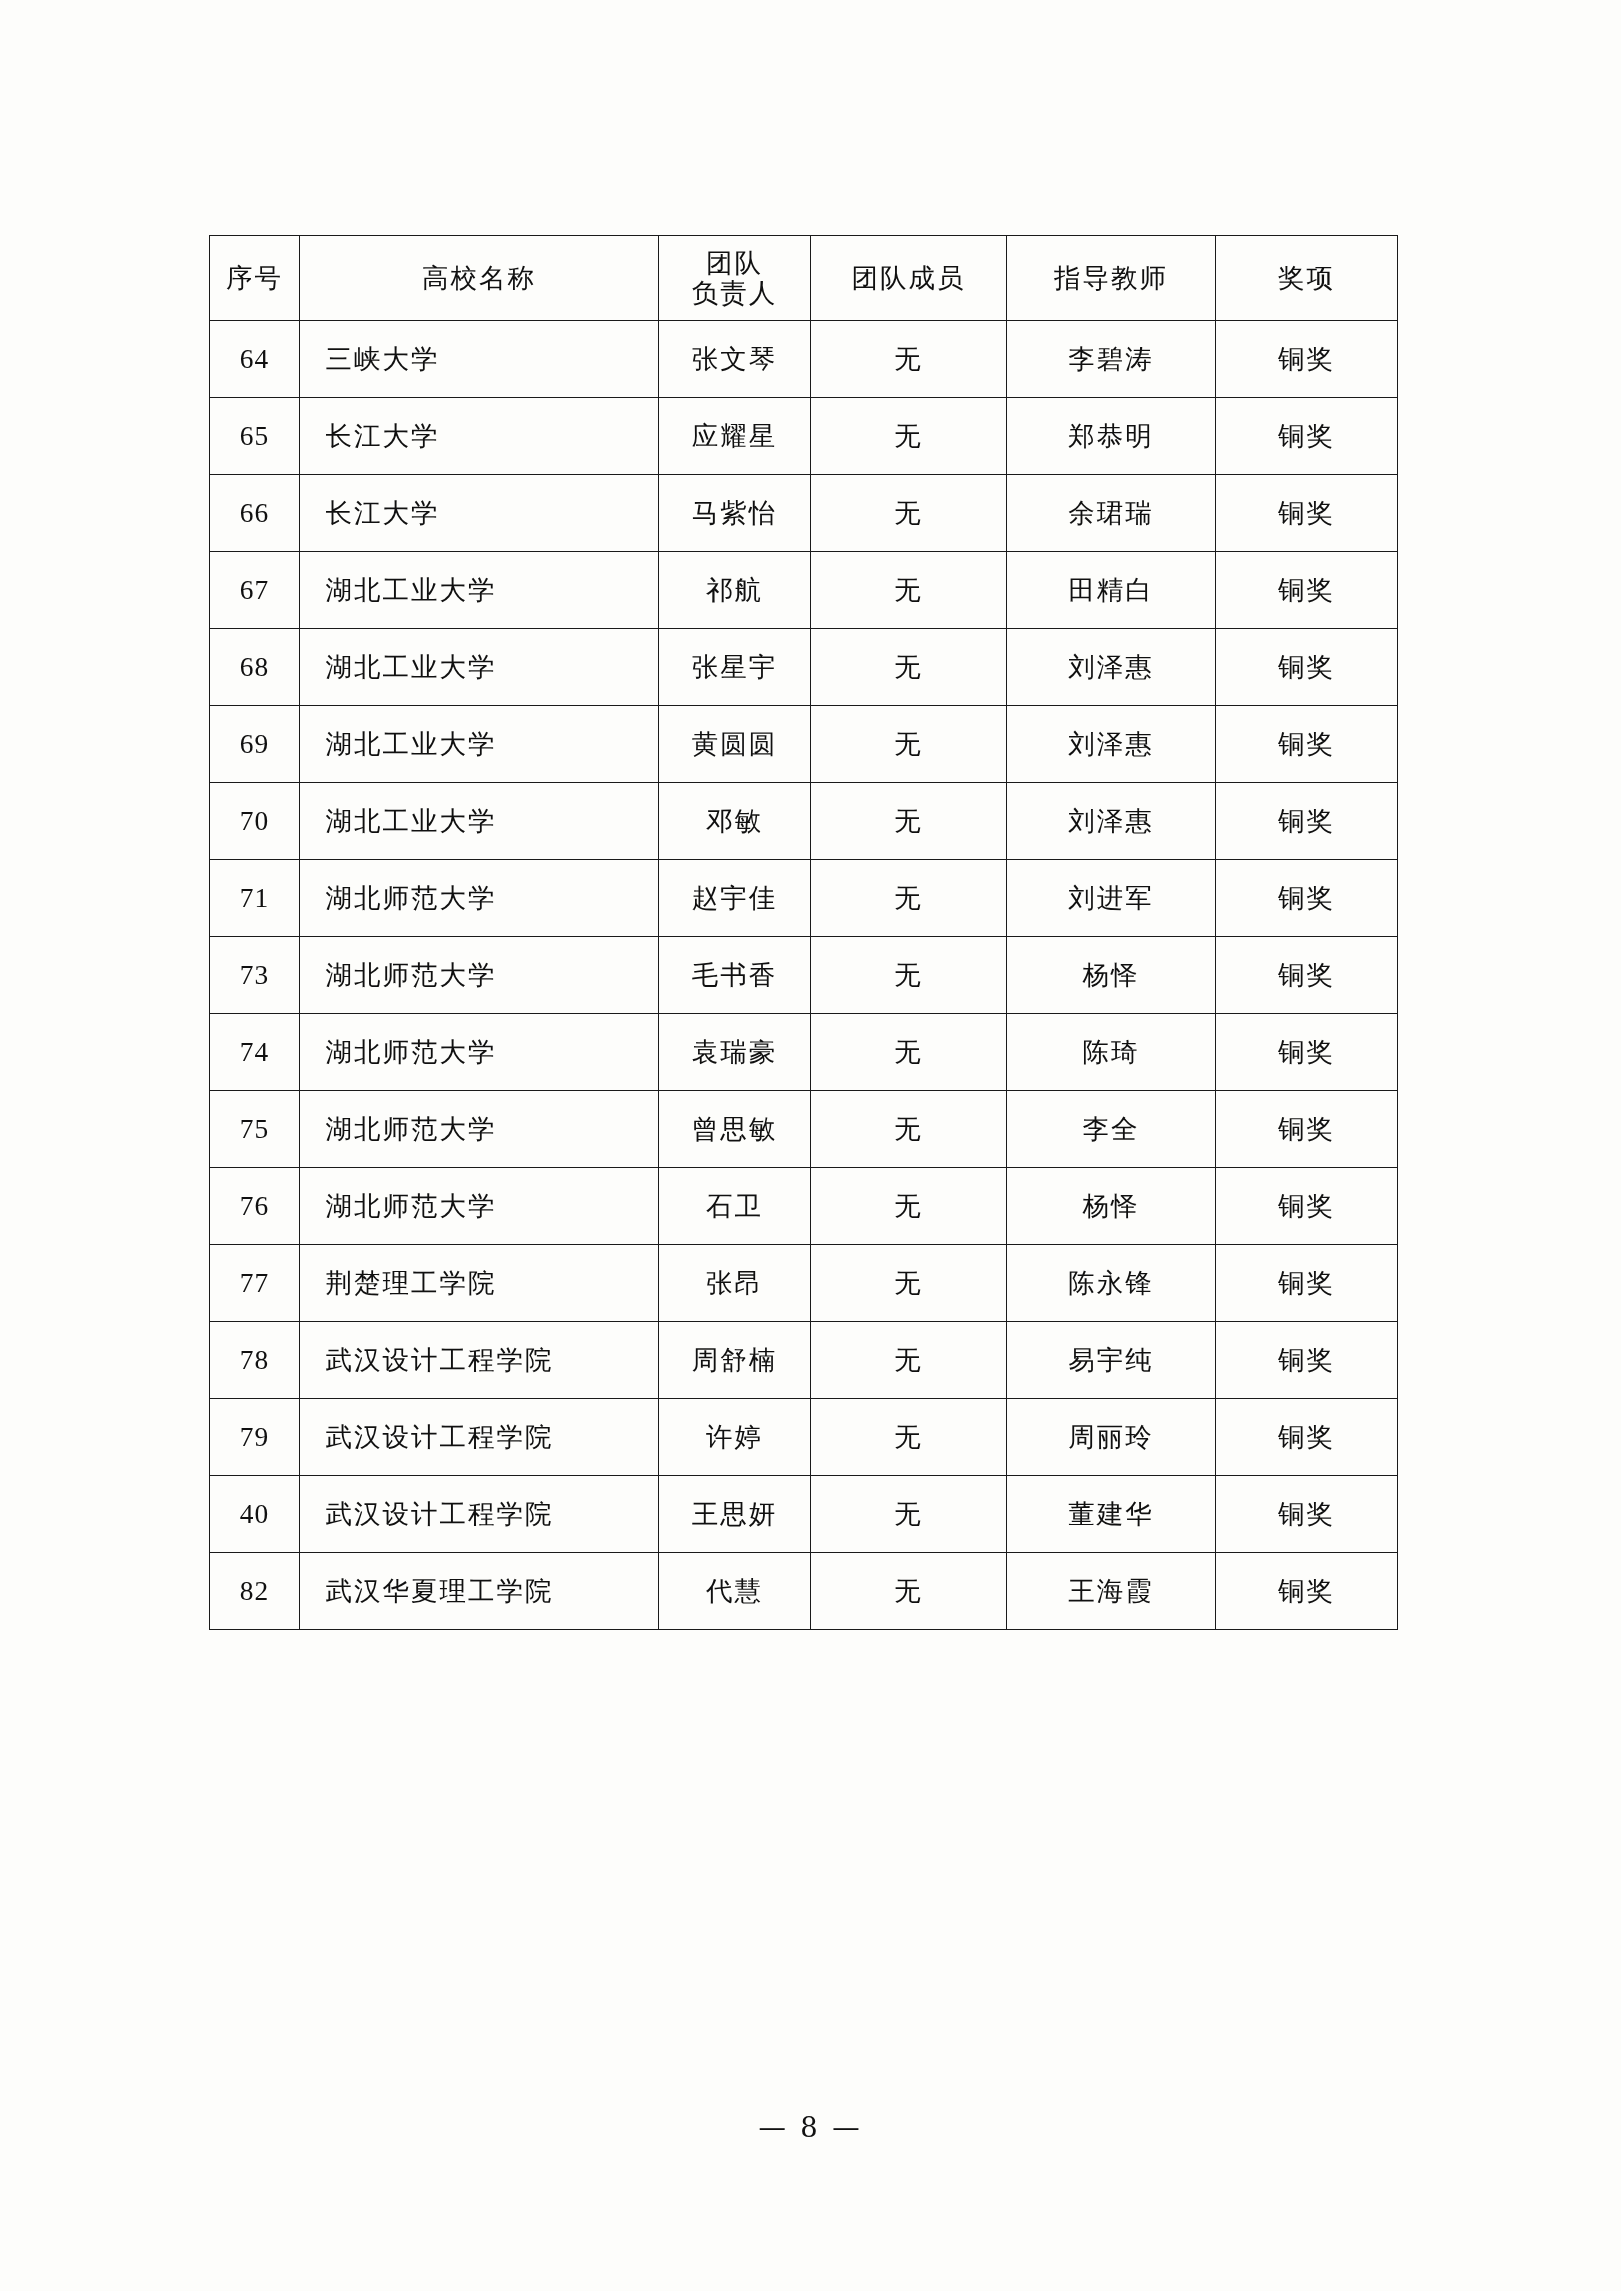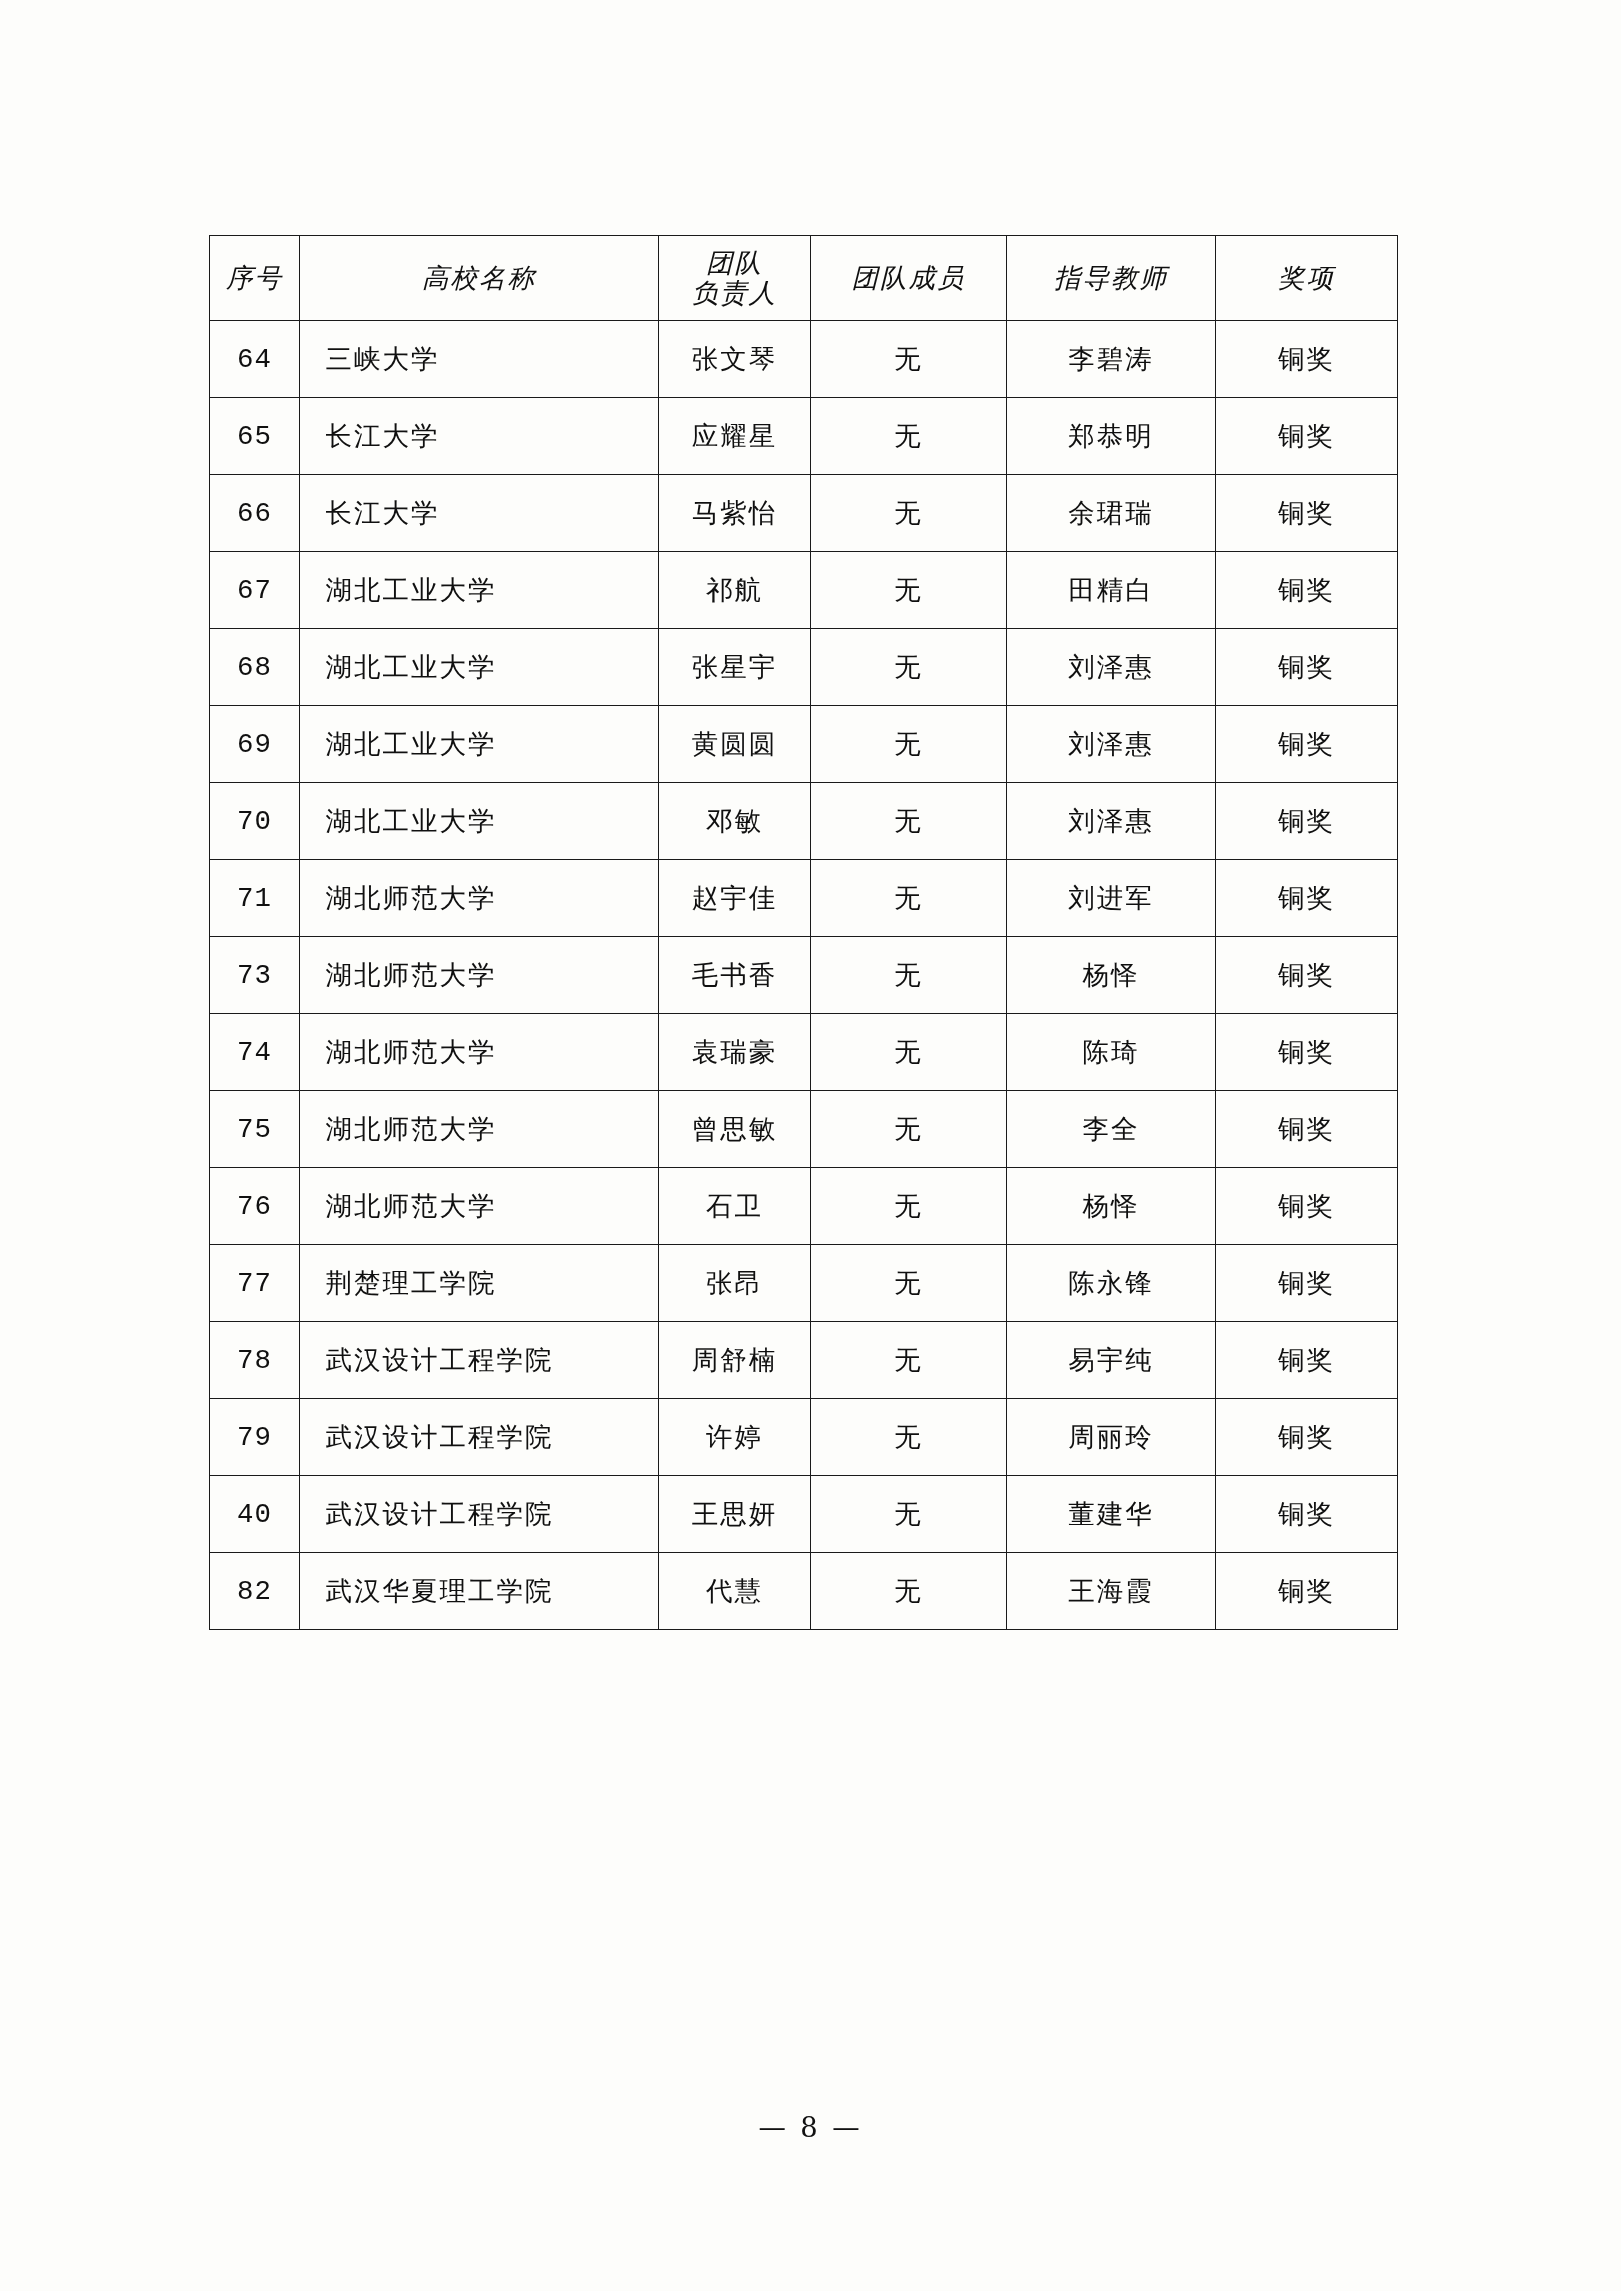--- a/index.html
+++ b/index.html
@@ -55,31 +55,30 @@
     color: #101010;
     font-size: 26.5px;
     letter-spacing: 2px;
     vertical-align: middle;
   }
 
   .award-table thead th {
     height: 84px;
     line-height: 1.22;
     font-size: 26.5px;
-    font-style: italic;
   }
 
   .th-stack {
     display: block;
     line-height: 1.15;
   }
 
   td.cell-index {
     text-align: center;
-    font-family: Liberation Mono, monospace;
+    font-family: Liberation Serif, serif;
     letter-spacing: 1px;
     font-size: 27.4px;
   }
   td.cell-school {
     text-align: left;
     padding-left: 25.5px;
     font-family: Liberation Serif, serif;
   }
   td.cell-leader,
   td.cell-member,

